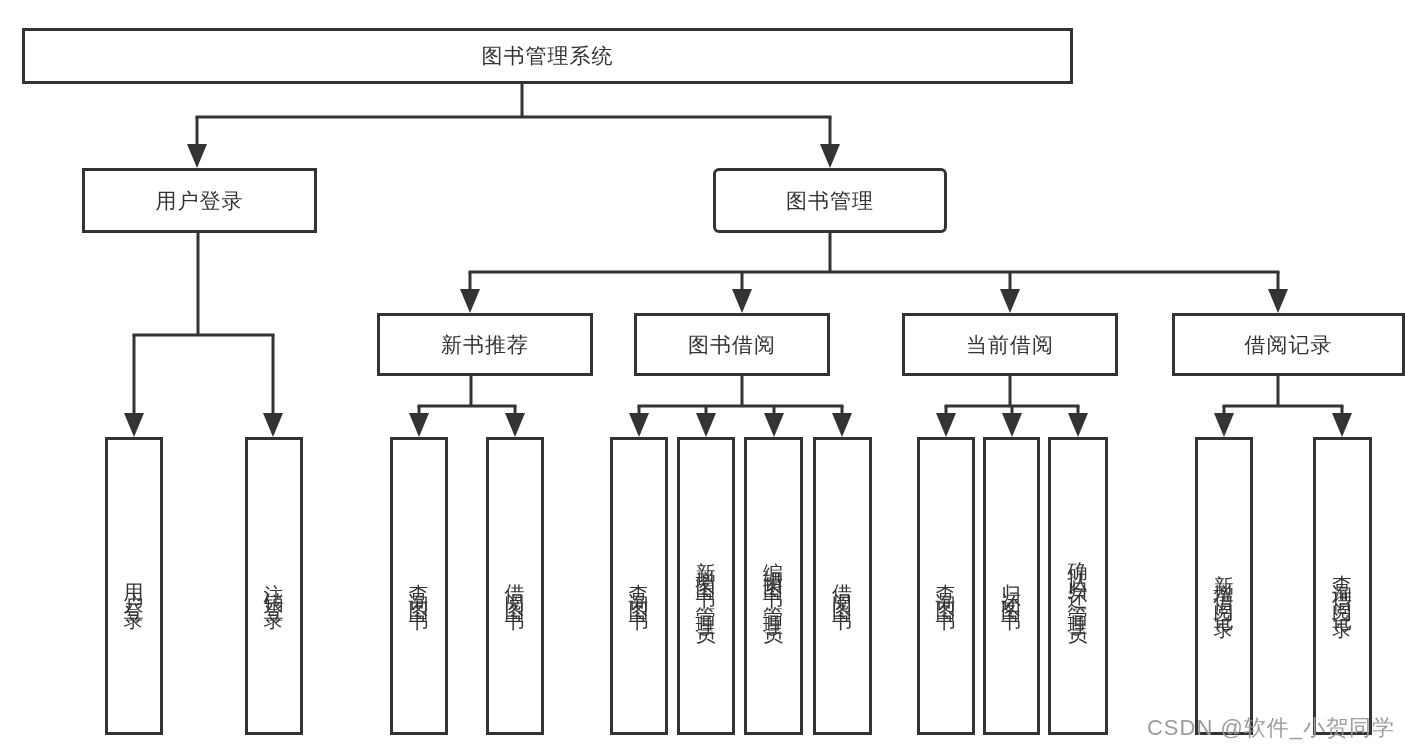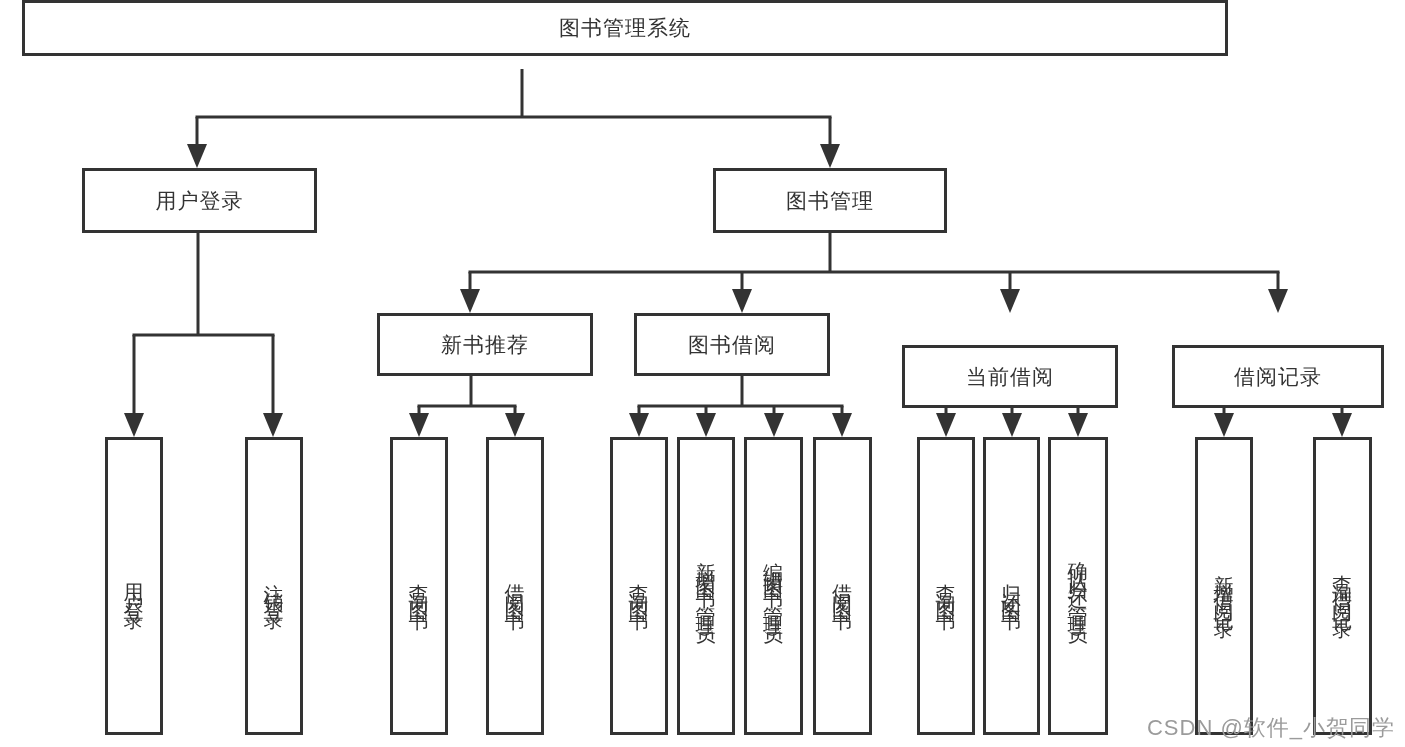--- a/index.html
+++ b/index.html
@@ -29,27 +29,27 @@
   }
   .hbox { font-size: 21px; letter-spacing: 1px; }
   .vbox { font-size: 20px; }
   .vbox .vtext {
     writing-mode: vertical-rl;
     text-orientation: mixed;
     letter-spacing: 9px;
     line-height: 1;
   }
   
-  .n-root   { left: 22px;   top: 0;  width: 1206px; height: 56px; }
+  .n-root   { left: 22px;   top: 28px;  width: 1051px; height: 56px; }
   .n-l2a    { left: 82px;   top: 168px; width: 235px;  height: 65px; }
-  .n-l2b    { left: 713px;  top: 168px; width: 234px;  height: 65px; }
+  .n-l2b    { left: 713px;  top: 168px; width: 234px;  height: 65px; border-radius: 6px; }
   .n-l3a    { left: 363px;  top: 313px; width: 216px;  height: 63px; margin-left: 14px; }
   .n-l3b    { left: 634px;  top: 313px; width: 196px;  height: 63px; }
-  .n-l3c    { left: 902px;  top: 313px; width: 216px;  height: 63px; margin-top: 32px; }
-  .n-l3d    { left: 1172px; top: 313px; width: 212px;  height: 63px; margin-top: 32px; }
+  .n-l3c    { left: 902px;  top: 313px; width: 216px;  height: 63px; }
+  .n-l3d    { left: 1172px; top: 313px; width: 233px;  height: 63px; }
   
   .vbox     { top: 437px; height: 298px; width: 58px; }
   .n-v1  { left: 105px; }
   .n-v2  { left: 245px; }
   .n-v3  { left: 390px; }
   .n-v4  { left: 486px; }
   .n-v5  { left: 610px; }
   .n-v6  { left: 677px; }
   .n-v7  { left: 744px; width: 59px; }
   .n-v8  { left: 813px; width: 59px; }

